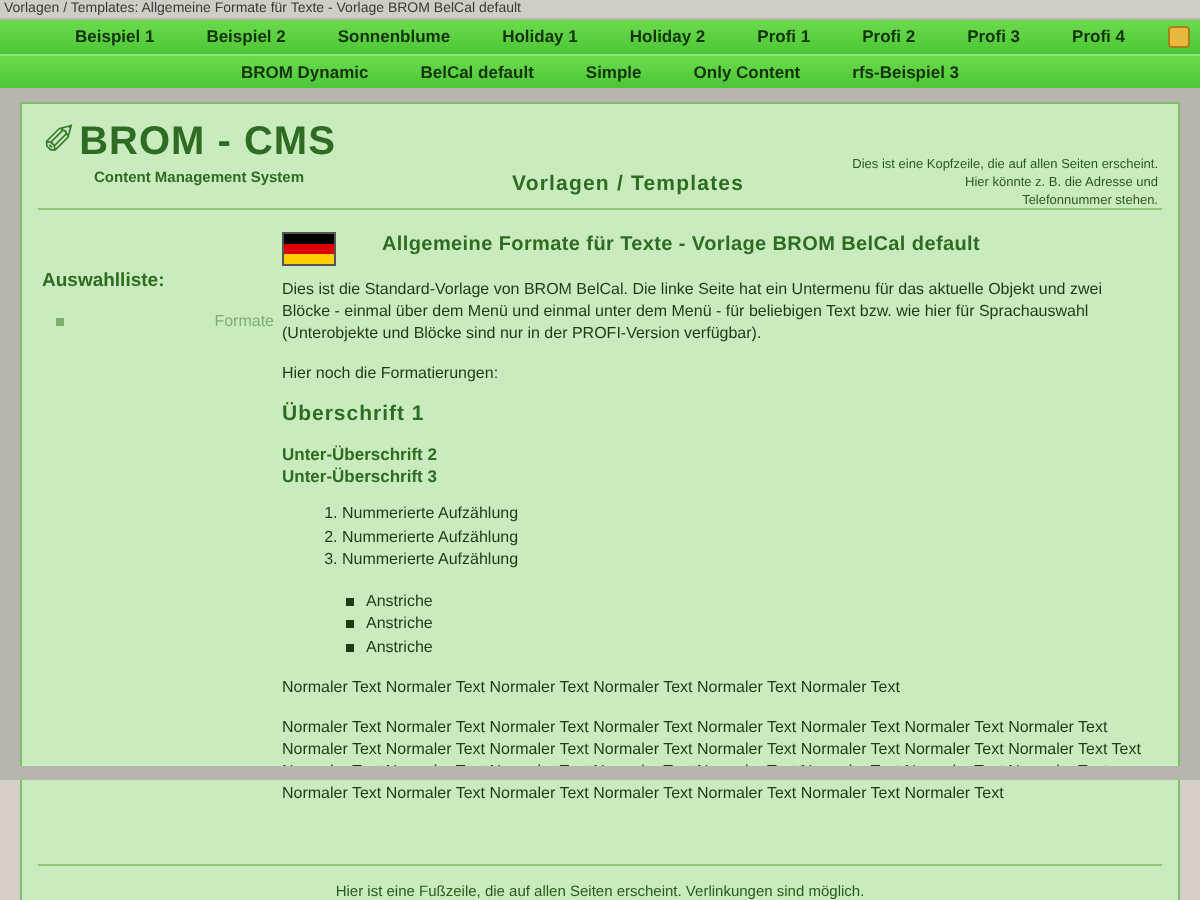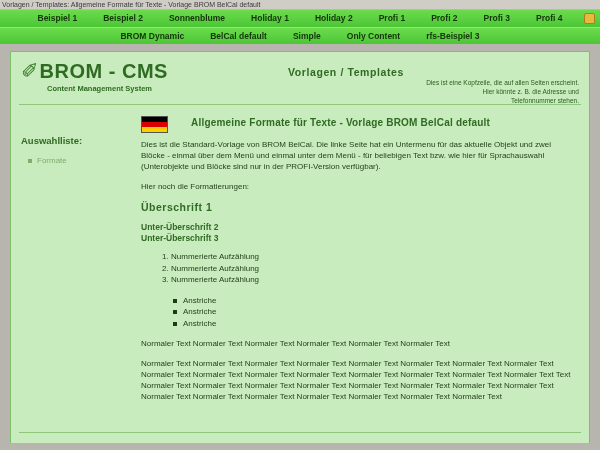--- a/index.html
+++ b/index.html
@@ -23,21 +23,21 @@
     font-size: 7px;
     color: #3a3a3a;
     line-height: 10px;
     padding-left: 2px;
     white-space: nowrap;
   }
 
   
   .page {
     width: 600px;
-    height: 440px;
+    height: 380px;
     background: #b7b5ae;
     padding: 0;
     position: relative;
   }
 
   
   .navbar {
     background: #5dd143;
     background: linear-gradient(180deg,#6bdc4c 0%,#4cc636 100%);
     height: 17px;
@@ -107,22 +107,23 @@
   }
   .logo-sub {
     font-size: 7.5px;
     color: #2f6b22;
     font-weight: bold;
     padding-left: 26px;
     margin-top: 1px;
   }
   .header-center {
     flex: 1;
-    text-align: right;
+    text-align: left;
     padding-top: 6px;
+    margin-top: 20px;
   }
   .header-center .vorlagen {
     font-size: 10.5px;
     color: #2f6b22;
     font-weight: bold;
     letter-spacing: .6px;
   }
   .header-right {
     width: 175px;
     text-align: right;
@@ -155,20 +156,21 @@
     color: #2f6b22;
     margin-bottom: 10px;
   }
   .sidebar-list { margin: 0; padding: 0 0 0 16px; list-style: none; }
   .sidebar-list li {
     font-size: 8px;
     color: #7fae70;
     margin-bottom: 3px;
     position: relative;
     cursor: pointer;
+    text-align: right;
   }
   .sidebar-list li::before {
     content: "";
     position: absolute;
     left: -9px; top: 3px;
     width: 4px; height: 4px;
     background: #7fae70;
   }
 
   .content {

